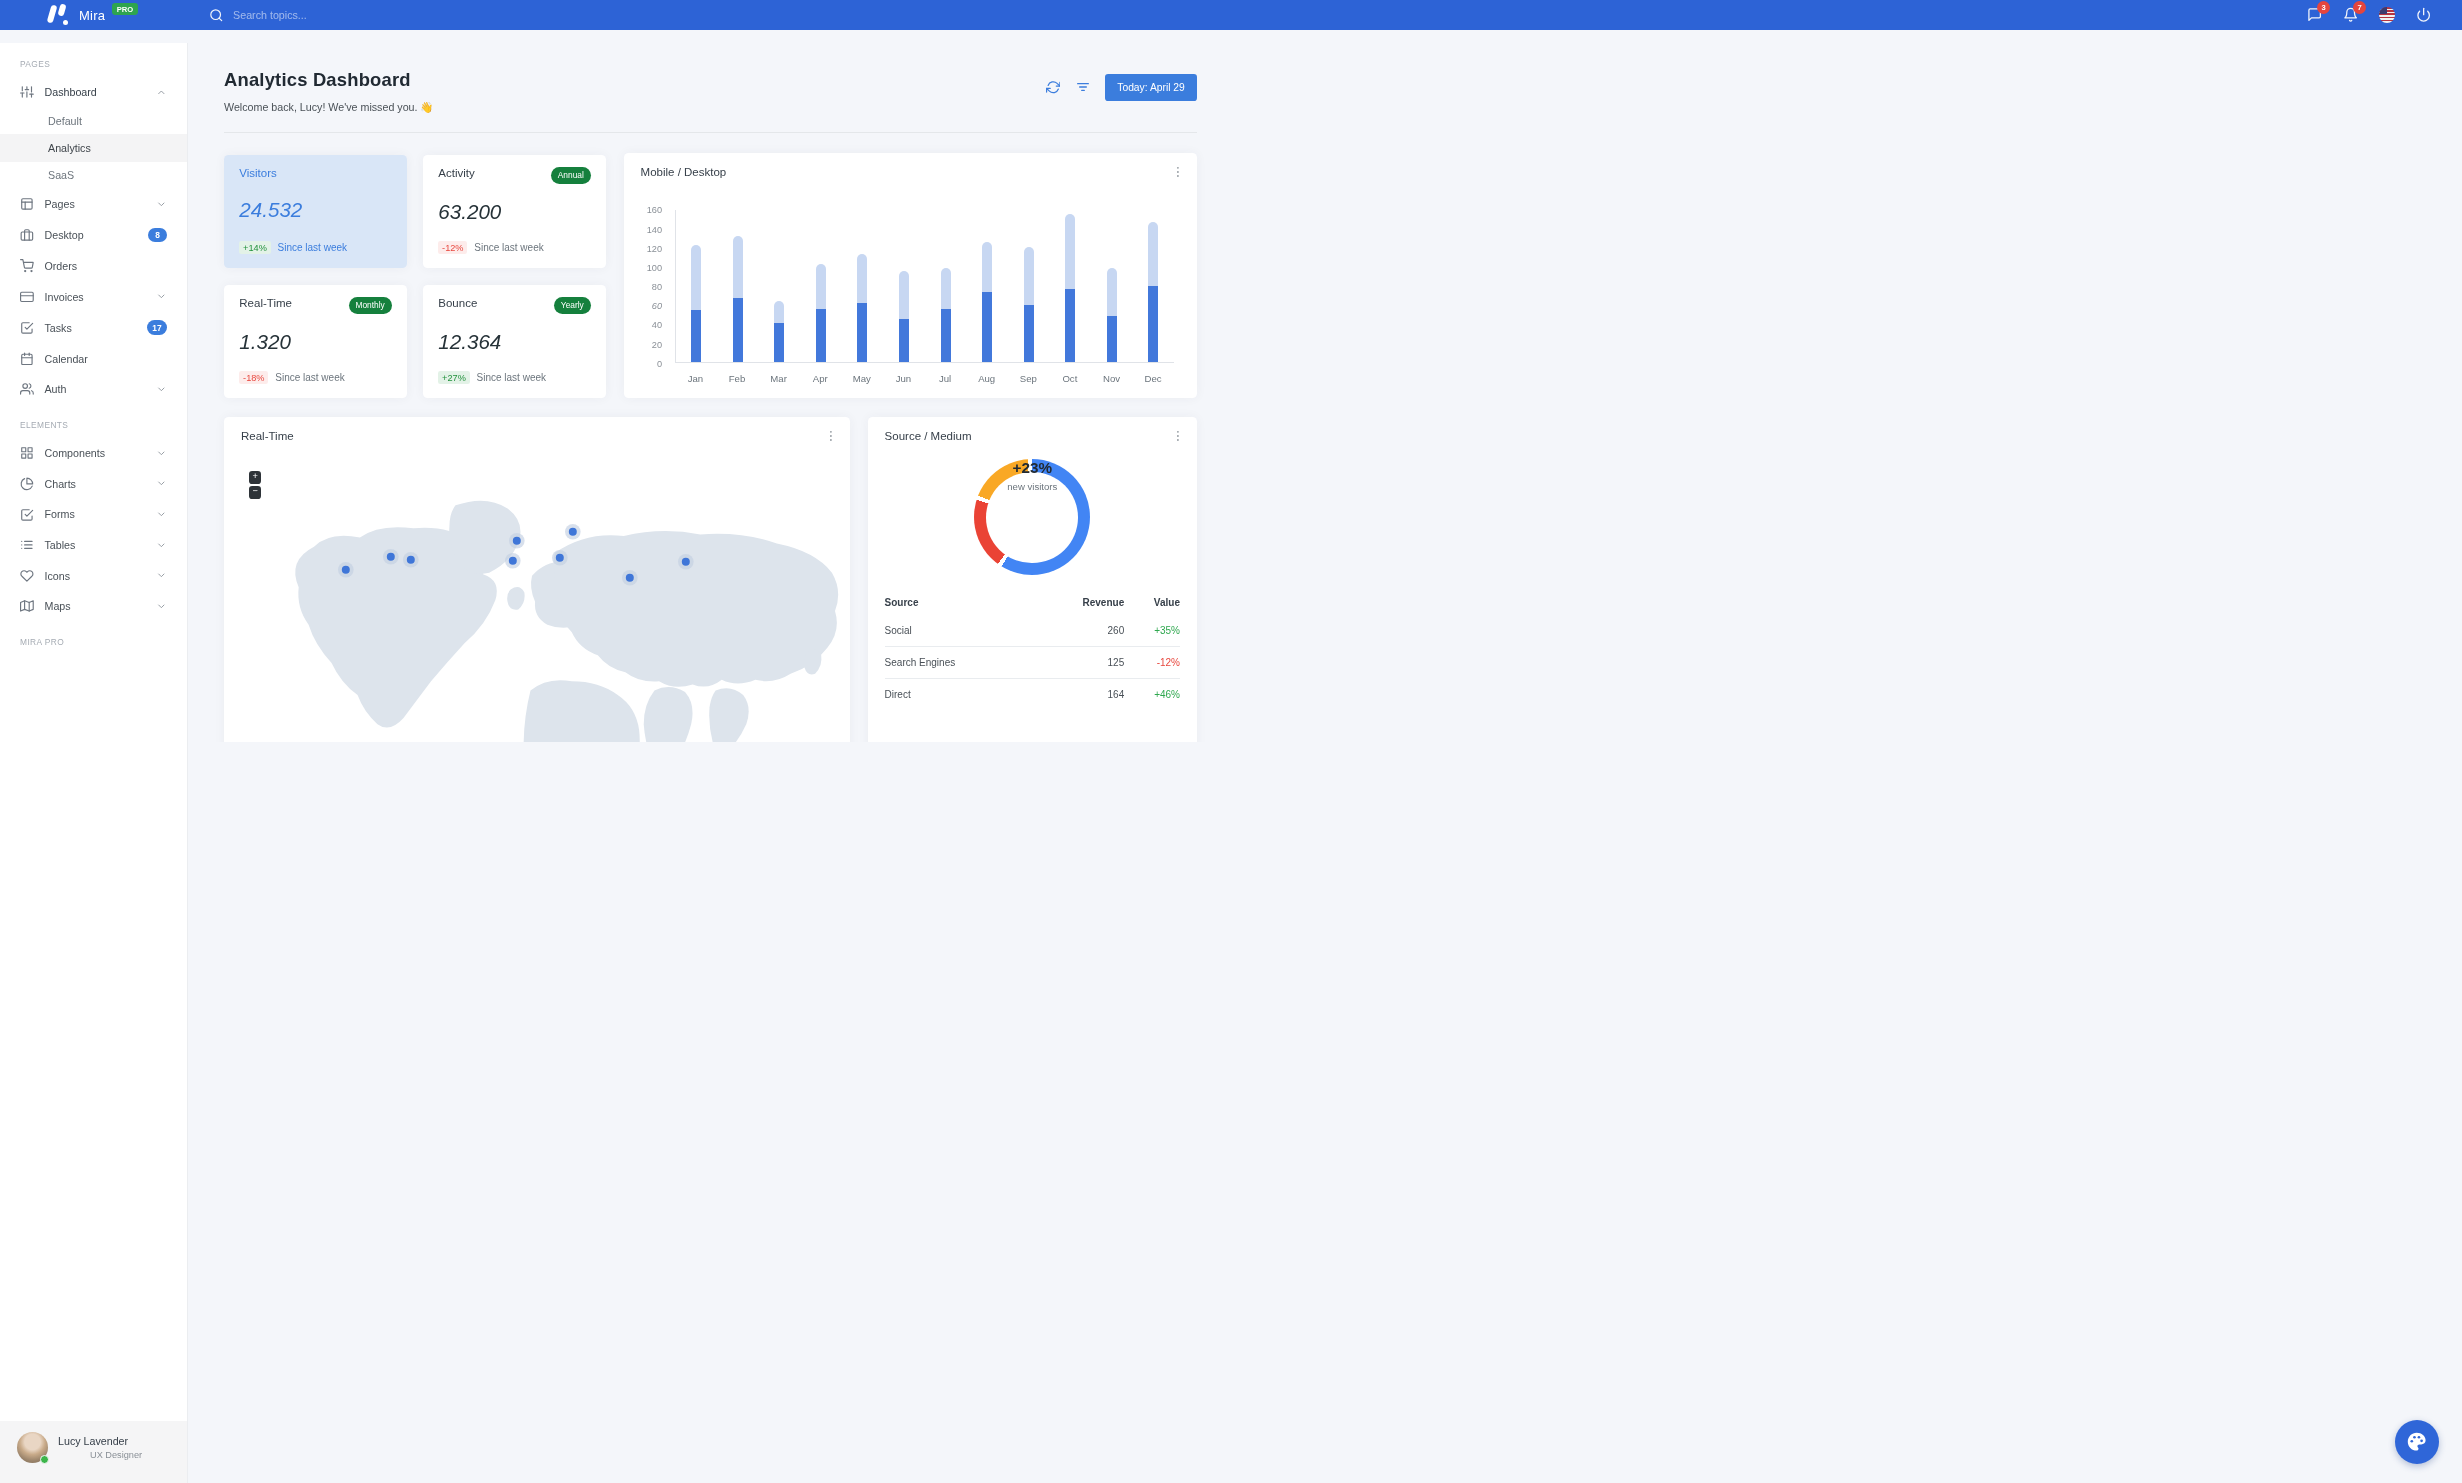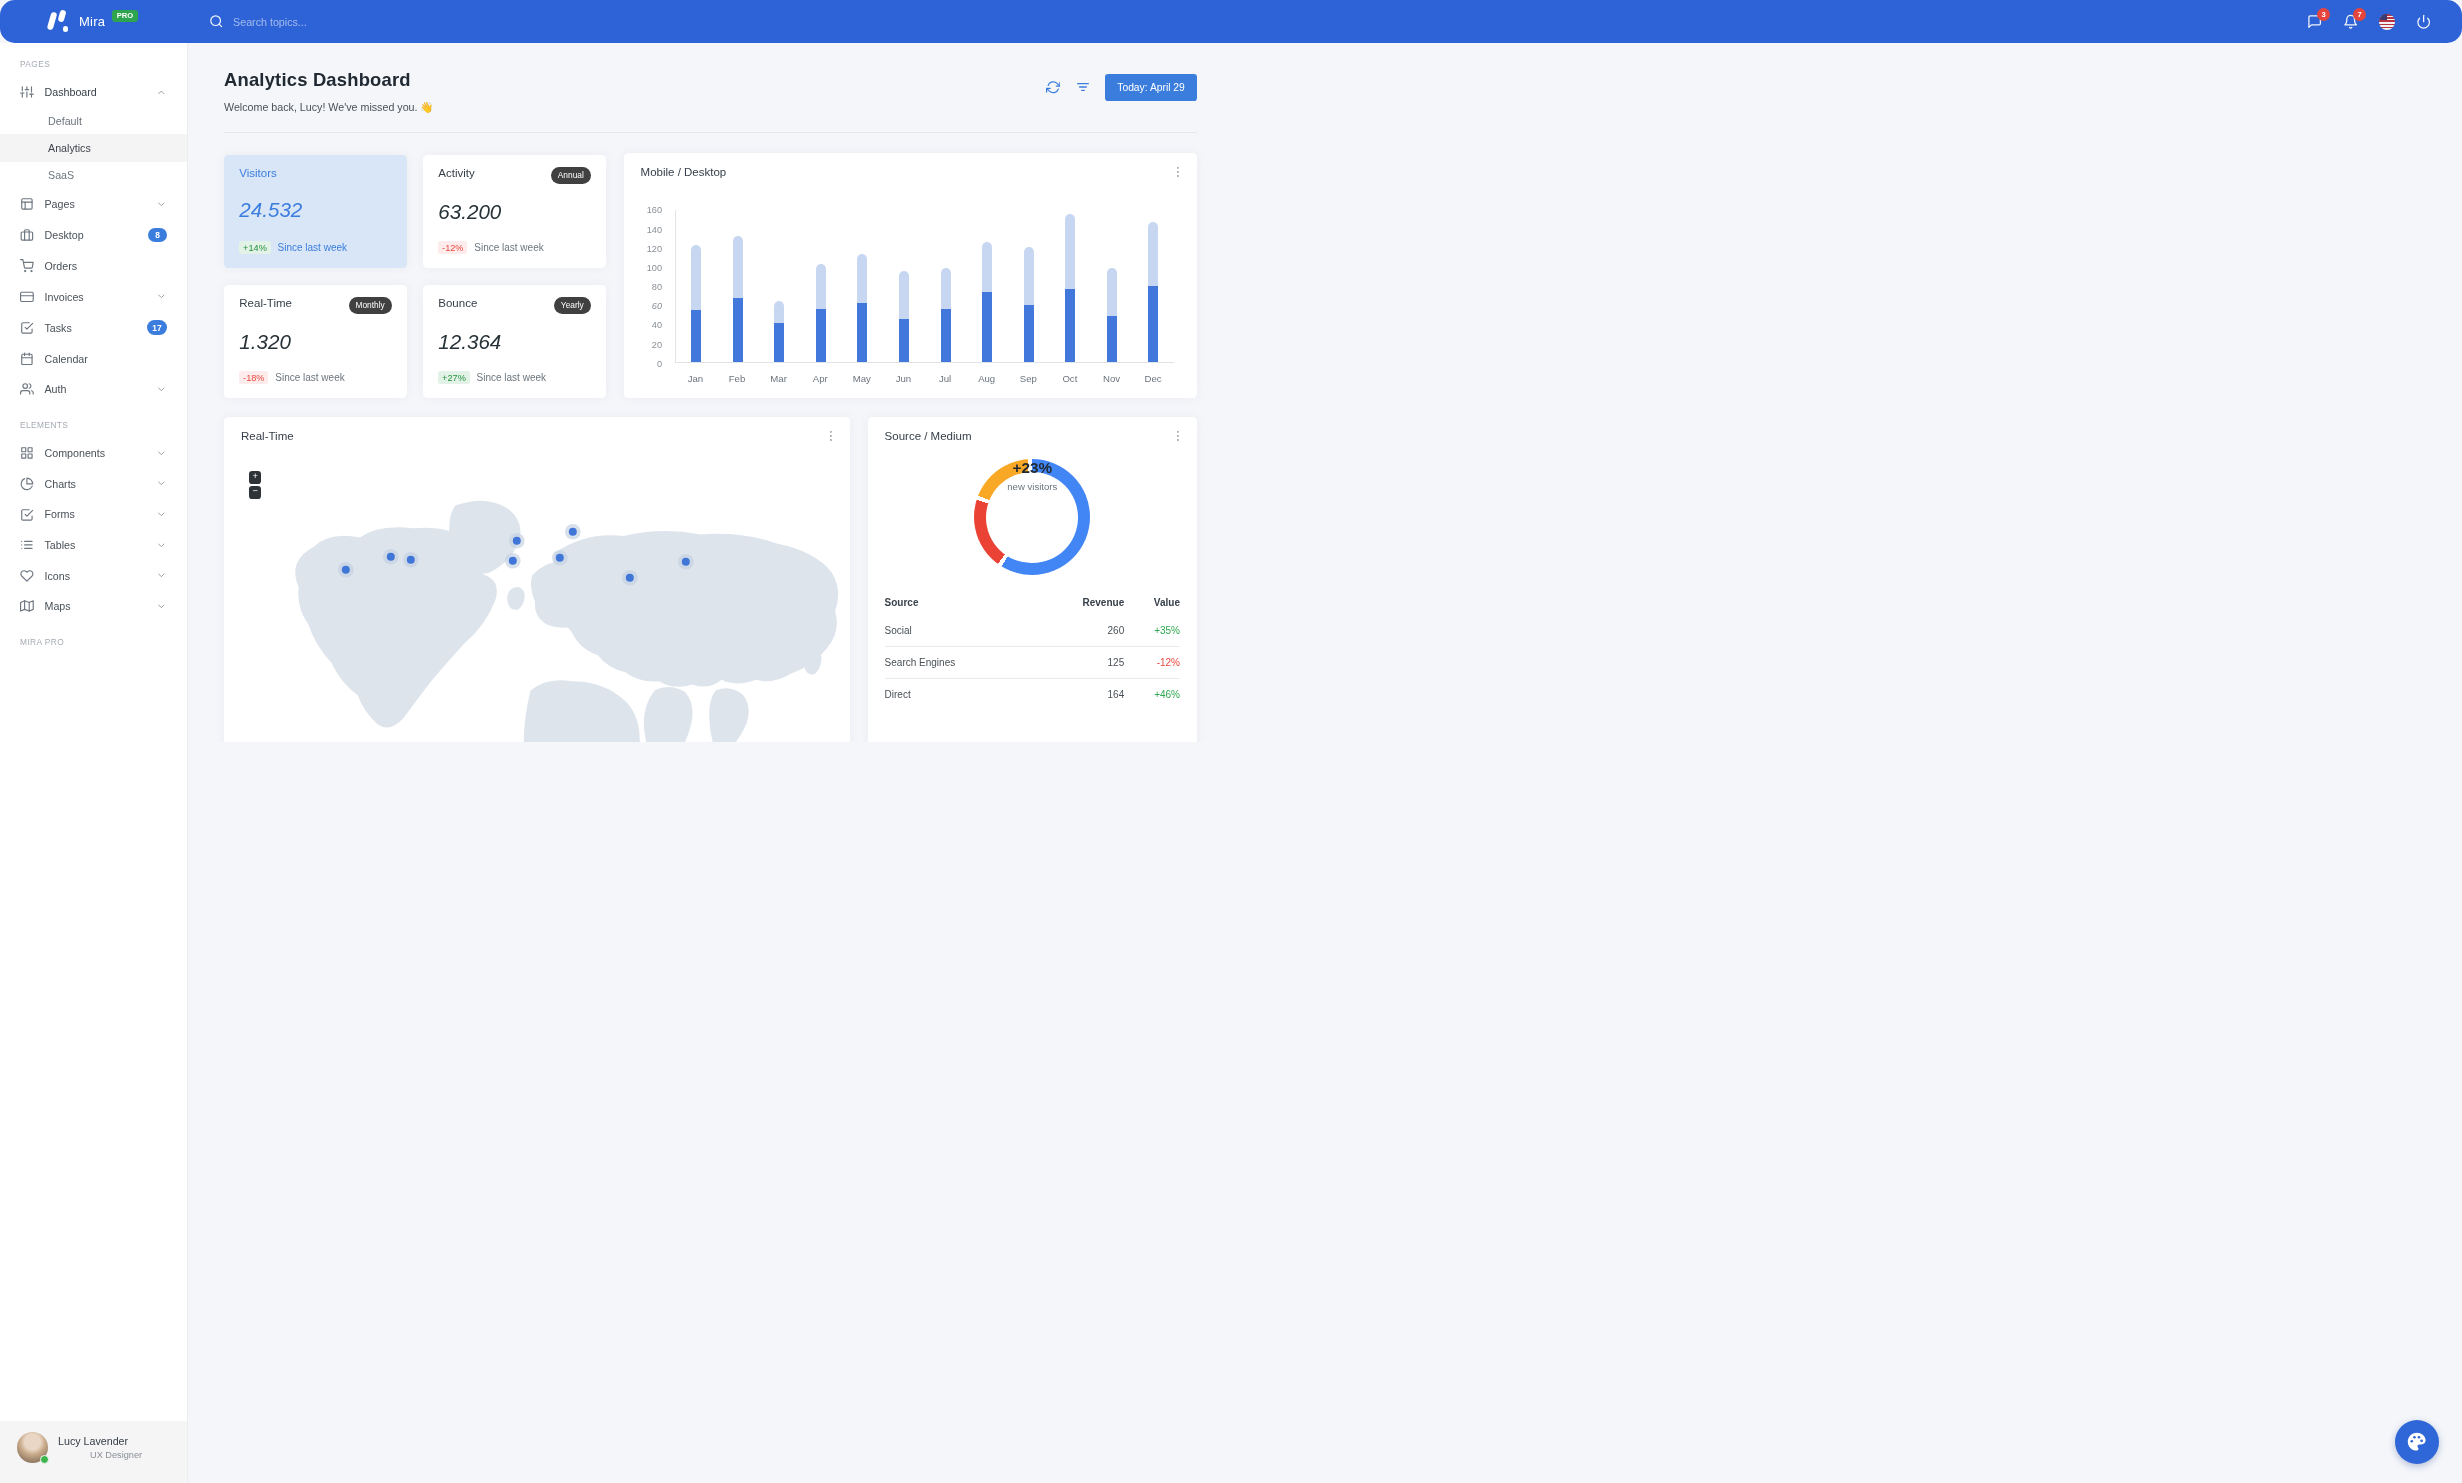--- a/index.html
+++ b/index.html
@@ -1,21 +1,21 @@
 <!DOCTYPE html>
 <html style="font-size:12.2px"><head>
 <meta charset="utf-8">
 <style>
   * { margin:0; padding:0; box-sizing:border-box; }
   html,body { width:1231px; height:742px; overflow:hidden; }
   body { font-family:"Liberation Sans","DejaVu Sans",sans-serif; background:#f4f6fa; color:#495057; }
 
   
-  .navbar { position:fixed; top:0; left:0; right:0; height:43px; background:#2d63d6;
-            display:flex; align-items:center; z-index:20;border-radius:15px; }
+  .navbar { position:fixed; top:0; left:0; right:0; height:30px; background:#2d63d6;
+            display:flex; align-items:center; z-index:20; }
   .brand { width:188px; display:flex; align-items:center; padding-left:47px; flex:none; }
   .logo { position:relative; width:24.5px; height:24.5px; margin-right:7.6px; }
   .logo .lb1 { position:absolute; left:2.3px; top:2.3px; width:6.1px; height:18.4px; border-radius:3.1px; background:#fff; transform:rotate(16deg); }
   .logo .lb2 { position:absolute; left:12.2px; top:0.8px; width:6.1px; height:12.2px; border-radius:3.1px; background:#fff; transform:rotate(16deg); }
   .logo .ld  { position:absolute; left:16px; top:17px; width:5.4px; height:5.4px; border-radius:50%; background:#fff; }
   .brand-name { color:#fff; font-size:13px; font-weight:500; letter-spacing:0.2px; }
   .brand-pro { margin-left:6.9px; transform:translateY(-6.1px); background:#2ea44f; color:#fff;
                font-size:7.6px; font-weight:700; padding:1.5px 4.6px; border-radius:3.1px; }
   .nav-search { display:flex; align-items:center; gap:10px; margin-left:20.6px; color:rgba(255,255,255,.9); }
   .nav-search input { background:transparent; border:none; outline:none; color:#fff; font-size:10.7px; width:168px;
@@ -63,21 +63,21 @@
   .divider { border-bottom:0.8px solid #e4e7ea; margin-top:17.6px; }
 
   .row1 { display:flex; margin-top:20px; align-items:flex-end; }
   .stats-grid { width:382px; flex:none; display:grid; grid-template-columns:1fr 1fr; gap:17px 16px; }
   .card { background:#fff; border-radius:4.6px; box-shadow:0 0 10.7px rgba(53,64,82,.05); }
   .stat-card { padding:12.2px 15.3px 13.8px; height:113px; display:flex; flex-direction:column; justify-content:space-between; }
   .stat-card.primary { background:#d9e6f7; }
   .stat-top { display:flex; align-items:flex-start; justify-content:space-between; }
   .stat-title { font-size:11.5px; font-weight:500; color:#37404a; }
   .stat-card.primary .stat-title { color:#3B7DDD; }
-  .pill { background:#404040; color:#fff; font-size:8.4px; padding:3.1px 6.9px; border-radius:8.4px; cursor:pointer; }
+  .pill { background:#15803d; color:#fff; font-size:8.4px; padding:3.1px 6.9px; border-radius:8.4px; cursor:pointer; }
   .stat-value { font-size:20.6px; color:#263238;font-style:italic; }
   .stat-card.primary .stat-value { color:#3B7DDD; }
   .chip { display:inline-block; font-size:9.2px; padding:1.5px 3.8px; border-radius:2.3px; }
   .chip.up { color:#23923d; background:#e3f2e7; }
   .chip.down { color:#e8483f; background:#fdeceb; }
   .since { font-size:10px; color:#6c757d; margin-left:6.9px; }
   .stat-card.primary .since { color:#3B7DDD; }
 
   .chart-card { flex:1; margin-left:17.6px; padding:13.8px 17px; position:relative; }
   .card-title { font-size:11.5px; font-weight:500; color:#37404a; }

